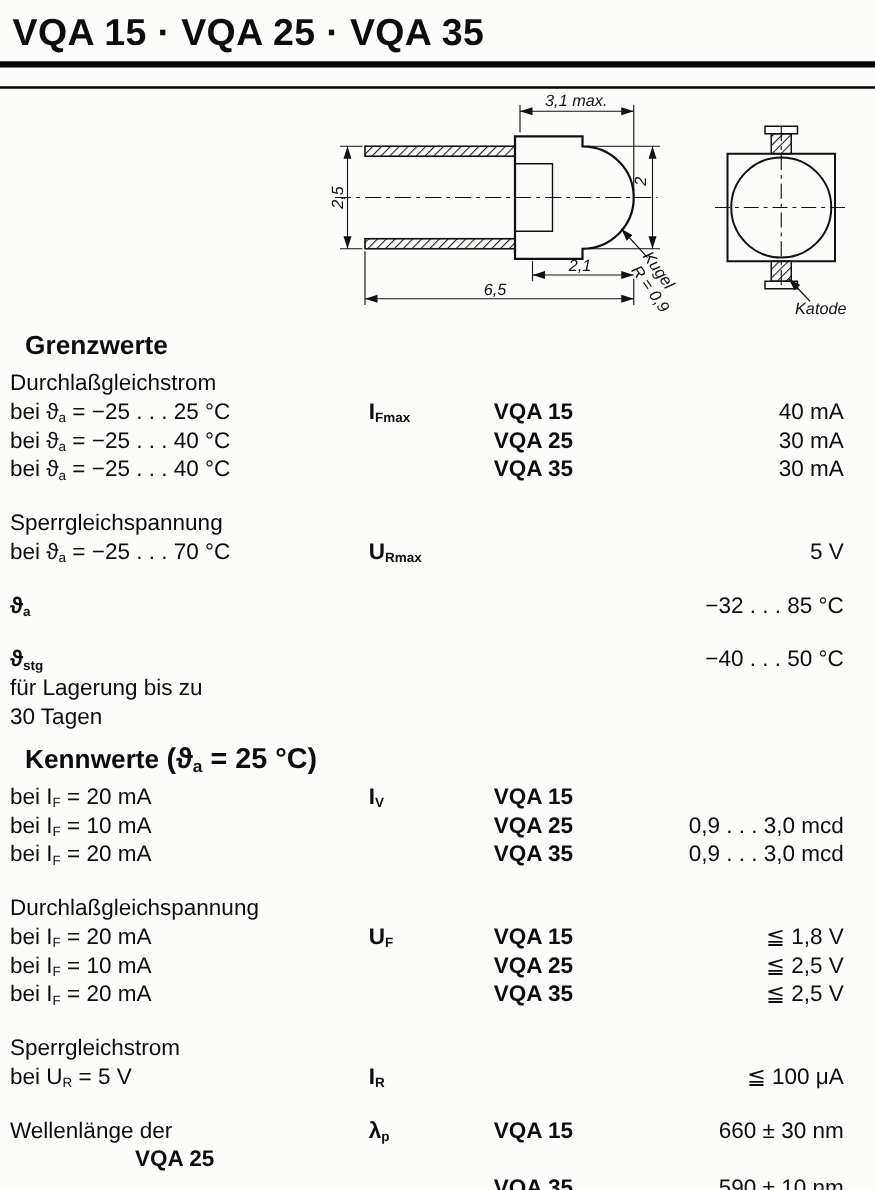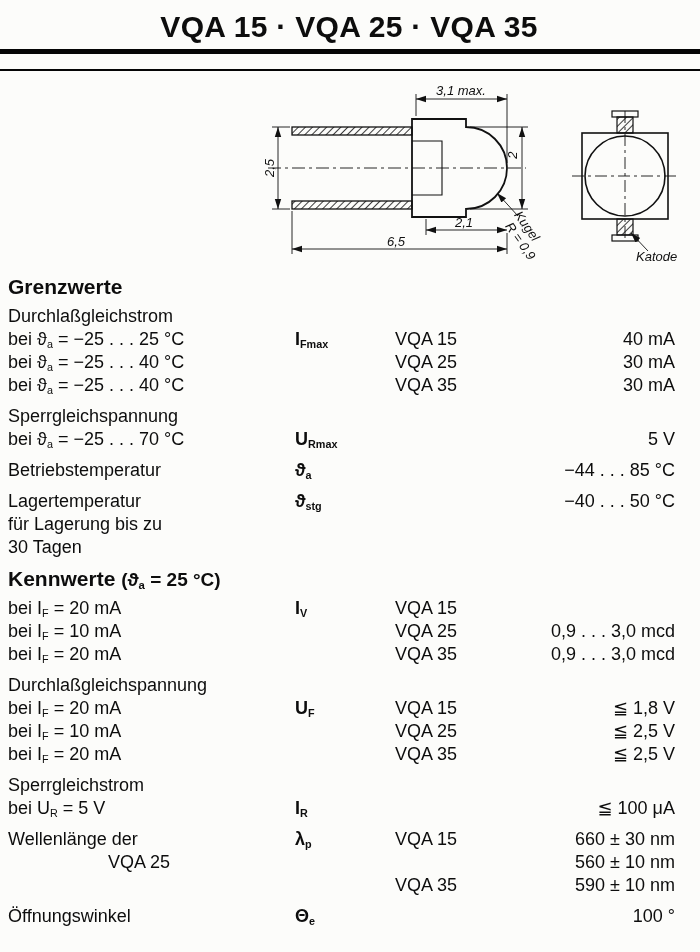--- a/index.html
+++ b/index.html
@@ -1,37 +1,37 @@
 <!DOCTYPE html>
 <html><head>
 <meta charset="utf-8">
 <style>
   html,body { margin:0; padding:0; }
   body {
     width:700px; height:952px; overflow:hidden;
     background:#fcfcfa; color:#0d0d0d;
     font-family:"Liberation Sans","DejaVu Sans",sans-serif;
   }
-  .header { padding:10px 12px 0 10px;text-align:center; }
+  .header { padding:10px 12px 0 10px; }
   h1 { margin:0; font-size:30px; font-weight:700; letter-spacing:.3px; }
   .rule-thick { height:5px; background:#050505; margin-top:5px; }
   .rule-thin  { height:2px; background:#050505; margin-top:15px; }
 
-  .drawing-wrap { margin:12px 0 0 264px; height:184px; }
+  .drawing-wrap { margin:2px 0 0 264px; height:184px; }
   text.dim { font-family:"Liberation Sans","DejaVu Sans",sans-serif; font-size:13px; font-style:italic; fill:#111; stroke:none; }
 
   .specs { padding-left:8px; }
-  h2.section { font-size:21px; font-weight:700; margin:8px 0 6px; }
-  h2.section .note { font-size:19px; }
+  h2.section { font-size:21px; font-weight:700; margin:8px 12px 6px; }
+  h2.section .note { font-size:23px; }
 
   .spec-row { display:flex; align-items:center; min-height:23px; line-height:23px; font-size:18px; }
-  .spec-row.gap { margin-top:8px; }
+  .spec-row.gap { margin-top:20px; }
   .col-label  { width:287px; flex:none; white-space:nowrap; }
   .col-symbol { width:100px; flex:none; font-weight:700; white-space:nowrap; }
-  .col-type   { width:112px; flex:none; font-weight:400; white-space:nowrap; }
+  .col-type   { width:112px; flex:none; font-weight:700; white-space:nowrap; }
   .col-value  { flex:1; text-align:right; padding-right:25px; white-space:nowrap; }
   sub.sub { font-size:.6em; line-height:0; vertical-align:-0.25em; }
 </style>
 </head>
 <body>
 
 <div>
 
   <div class="header">
     <h1>VQA 15 · VQA 25 · VQA 35</h1>
@@ -144,27 +144,25 @@
           <div class="col-type"></div>
           <div class="col-value"></div>
         </div>
         <div class="spec-row">
           <div class="col-label"><span>bei ϑ</span><sub class="sub">a</sub><span> = −25 . . . 70 °C</span></div>
           <div class="col-symbol"><span>U</span><sub class="sub">Rmax</sub></div>
           <div class="col-type"></div>
           <div class="col-value"><span>5 V</span></div>
         </div>
         <div class="spec-row gap">
-          <div class="col-label"><span>Betriebstemperatur</span></div>
           <div class="col-symbol"><span>ϑ</span><sub class="sub">a</sub></div>
           <div class="col-type"></div>
-          <div class="col-value"><span>−44 . . . 85 °C</span></div>
-        </div>
-        <div class="spec-row gap">
-          <div class="col-label"><span>Lagertemperatur</span></div>
+          <div class="col-value"><span>−32 . . . 85 °C</span></div>
+        </div>
+        <div class="spec-row gap">
           <div class="col-symbol"><span>ϑ</span><sub class="sub">stg</sub></div>
           <div class="col-type"></div>
           <div class="col-value"><span>−40 . . . 50 °C</span></div>
         </div>
         <div class="spec-row">
           <div class="col-label"><span>für Lagerung bis zu</span></div>
           <div class="col-symbol"></div>
           <div class="col-type"></div>
           <div class="col-value"></div>
         </div>
@@ -236,21 +234,20 @@
         </div>
         <div class="spec-row gap">
           <div class="col-label"><span>Wellenlänge der</span></div>
           <div class="col-symbol"><span>λ</span><sub class="sub">p</sub></div>
           <div class="col-type"><span>VQA 15</span></div>
           <div class="col-value"><span>660 ± 30 nm</span></div>
         </div>
         <div class="spec-row">
           <div class="col-symbol"></div>
           <div class="col-type"><span>VQA 25</span></div>
-          <div class="col-value"><span>560 ± 10 nm</span></div>
         </div>
         <div class="spec-row">
           <div class="col-label"></div>
           <div class="col-symbol"></div>
           <div class="col-type"><span>VQA 35</span></div>
           <div class="col-value"><span>590 ± 10 nm</span></div>
         </div>
         <div class="spec-row gap">
           <div class="col-label"><span>Öffnungswinkel</span></div>
           <div class="col-symbol"><span>Θ</span><sub class="sub">e</sub></div>

